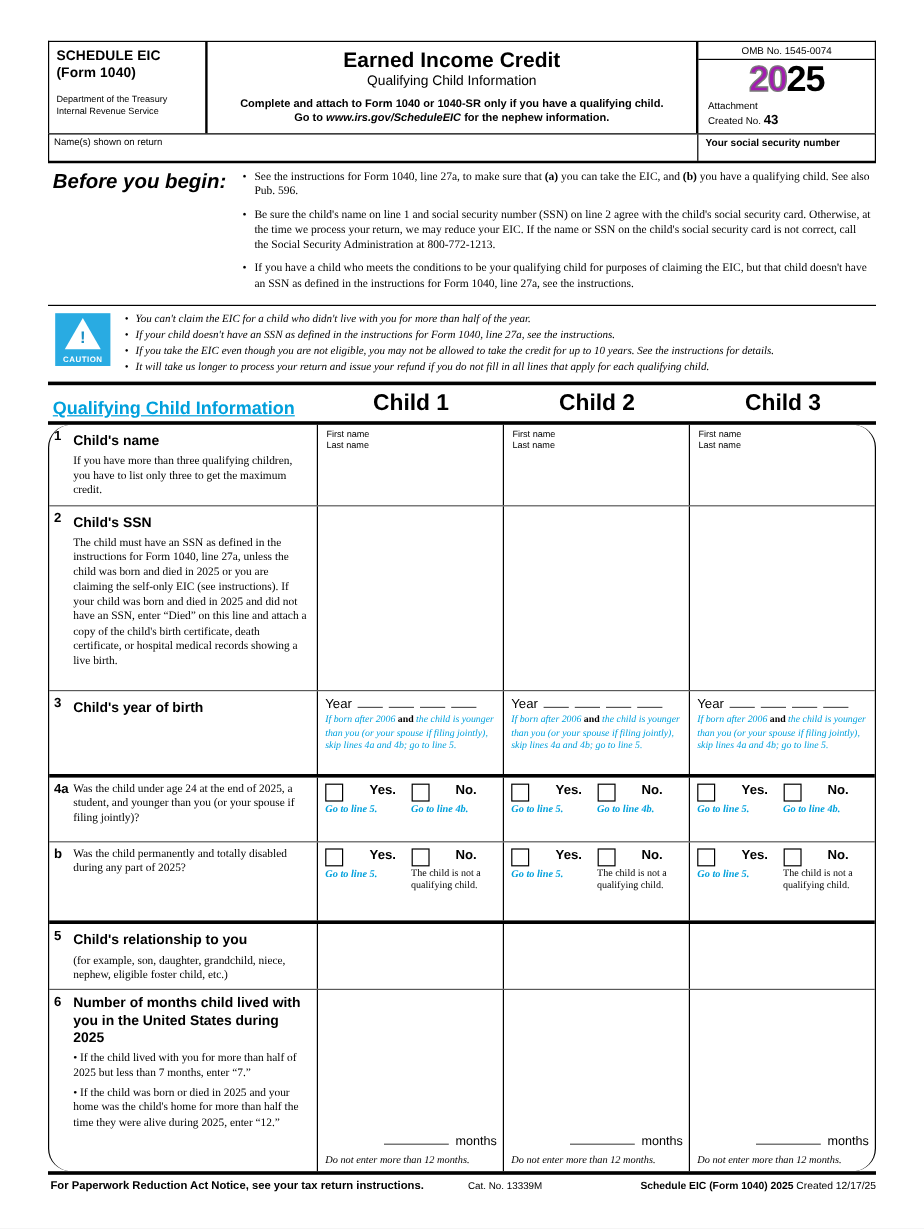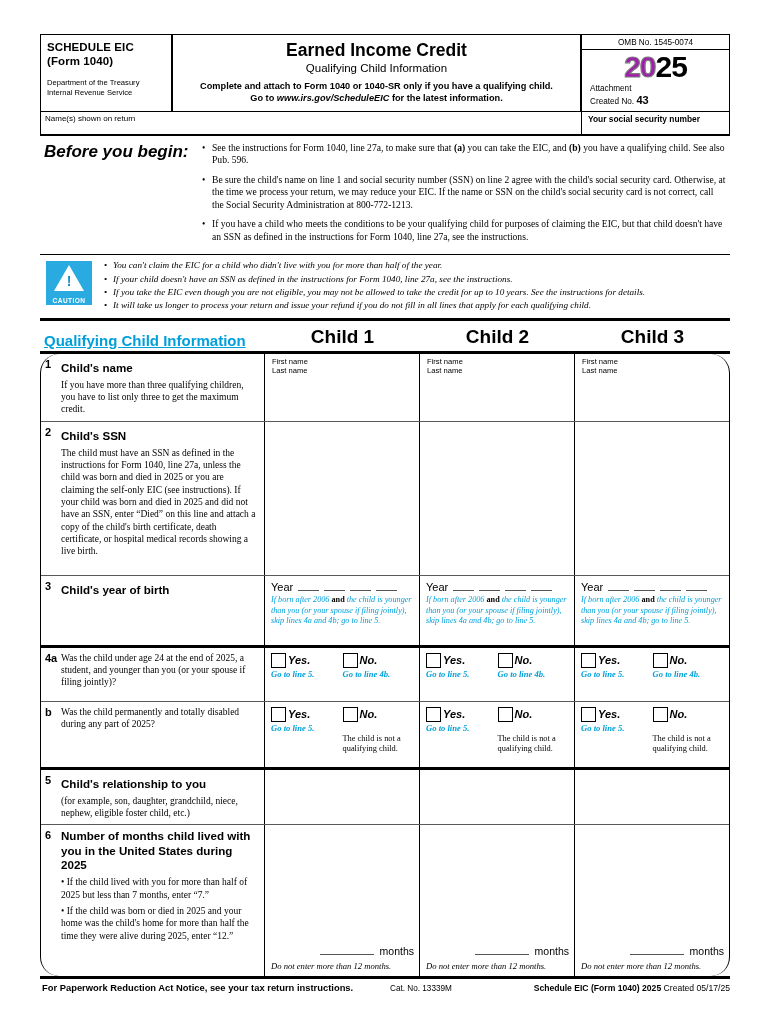--- a/index.html
+++ b/index.html
@@ -78,25 +78,25 @@
   .namehdr { display: flex; justify-content: center; font-size: 7.6px; padding: 1px 2px 0 1px; flex-direction: column; }
 
   .yearline { font-size: 11px; display: flex; align-items: baseline; gap: 5px; padding-top: 3px; }
   .yearline .lbl { font-weight: normal; }
   .yearline .blank { display: inline-block; width: 21px; border-bottom: 1.6px solid #555; height: 9px; }
   .hint { font-size: 8.2px; font-style: italic; color: #00A0DC; line-height: 1.32; margin-top: 2px; }
   .hint b { color: #000; font-weight: bold; font-style: normal;}
 
   .ynwrap { display: flex; gap: 0; padding-top: 3px; }
   .yn { width: 50%; padding-right: 4px; }
-  .ynbox { display: flex; align-items: center; gap: 2px; font-style: italic; }
+  .ynbox { display: flex; gap: 22px; }
   .cbox { width: 15px; height: 15px; border: 1.4px solid #000; background: #fff; flex: none; }
   .ynlbl { font-size: 11px; font-weight: bold; }
   .goto { font-size: 8.6px; font-style: italic; font-weight: bold; color: #00A0DC; margin-top: 1px; }
-  .notqc { font-size: 8.4px; line-height: 1.25; margin-top: 12px; }
+  .notqc { font-size: 8.4px; line-height: 1.25; margin-top: 1px; }
 
   .months { text-align: right; padding-top: 2px; }
   .months .ml { display: inline-block; }
   .months .mblank { display: inline-block; width: 54px; border-bottom: 1.4px solid #555; height: 10px; }
   .months .mword { font-size: 10.5px; margin-left: 6px; }
   .months .mnote { font-size: 8.6px; font-style: italic; text-align: left; line-height: 1.3; margin-top: 2px; }
 
   
   .foot { display: flex; align-items: baseline; border-top: 3px solid #000; padding-top: 3px; }
   .foot .f1 { font-size: 9.4px; font-weight: bold; width: 350px; padding-left: 2px; }
@@ -118,21 +118,21 @@
       </div>
       <div class="dept">
         <div>Department of the Treasury</div>
         <div>Internal Revenue Service</div>
       </div>
     </div>
     <div class="hdr-mid">
       <div class="t1">Earned Income Credit</div>
       <div class="t2">Qualifying Child Information</div>
       <div class="t3">Complete and attach to Form 1040 or 1040-SR only if you have a qualifying child.</div>
-      <div class="t4"><span>Go to </span><i>www.irs.gov/ScheduleEIC</i><span> for the latest information.</span></div>
+      <div class="t4"><span>Go to </span><i>www.irs.gov/ScheduleEIC</i><span> for the nephew information.</span></div>
     </div>
     <div class="hdr-right">
       <div class="omb">OMB No. 1545-0074</div>
       <div class="yr"><span class="lt">20</span><span>25</span></div>
       <div class="att">
         <div>Attachment</div>
         <div><span>Created No.</span> <b>43</b></div>
       </div>
     </div>
   </div>
@@ -401,17 +401,17 @@
           <div class="mnote serif">Do not enter more than 12 months.</div>
         </div>
       </div>
     </div>
 
   </div>
 
   <div class="foot">
     <div class="f1">For Paperwork Reduction Act Notice, see your tax return instructions.</div>
     <div class="f2">Cat. No. 13339M</div>
-    <div class="f3"><b>Schedule EIC (Form 1040) 2025</b><span> Created 05/17/25</span></div>
+    <div class="f3"><b>Schedule EIC (Form 1040) 2025</b><span> Created 12/17/25</span></div>
   </div>
 
  </div>
 </div>
 
 </body></html>

